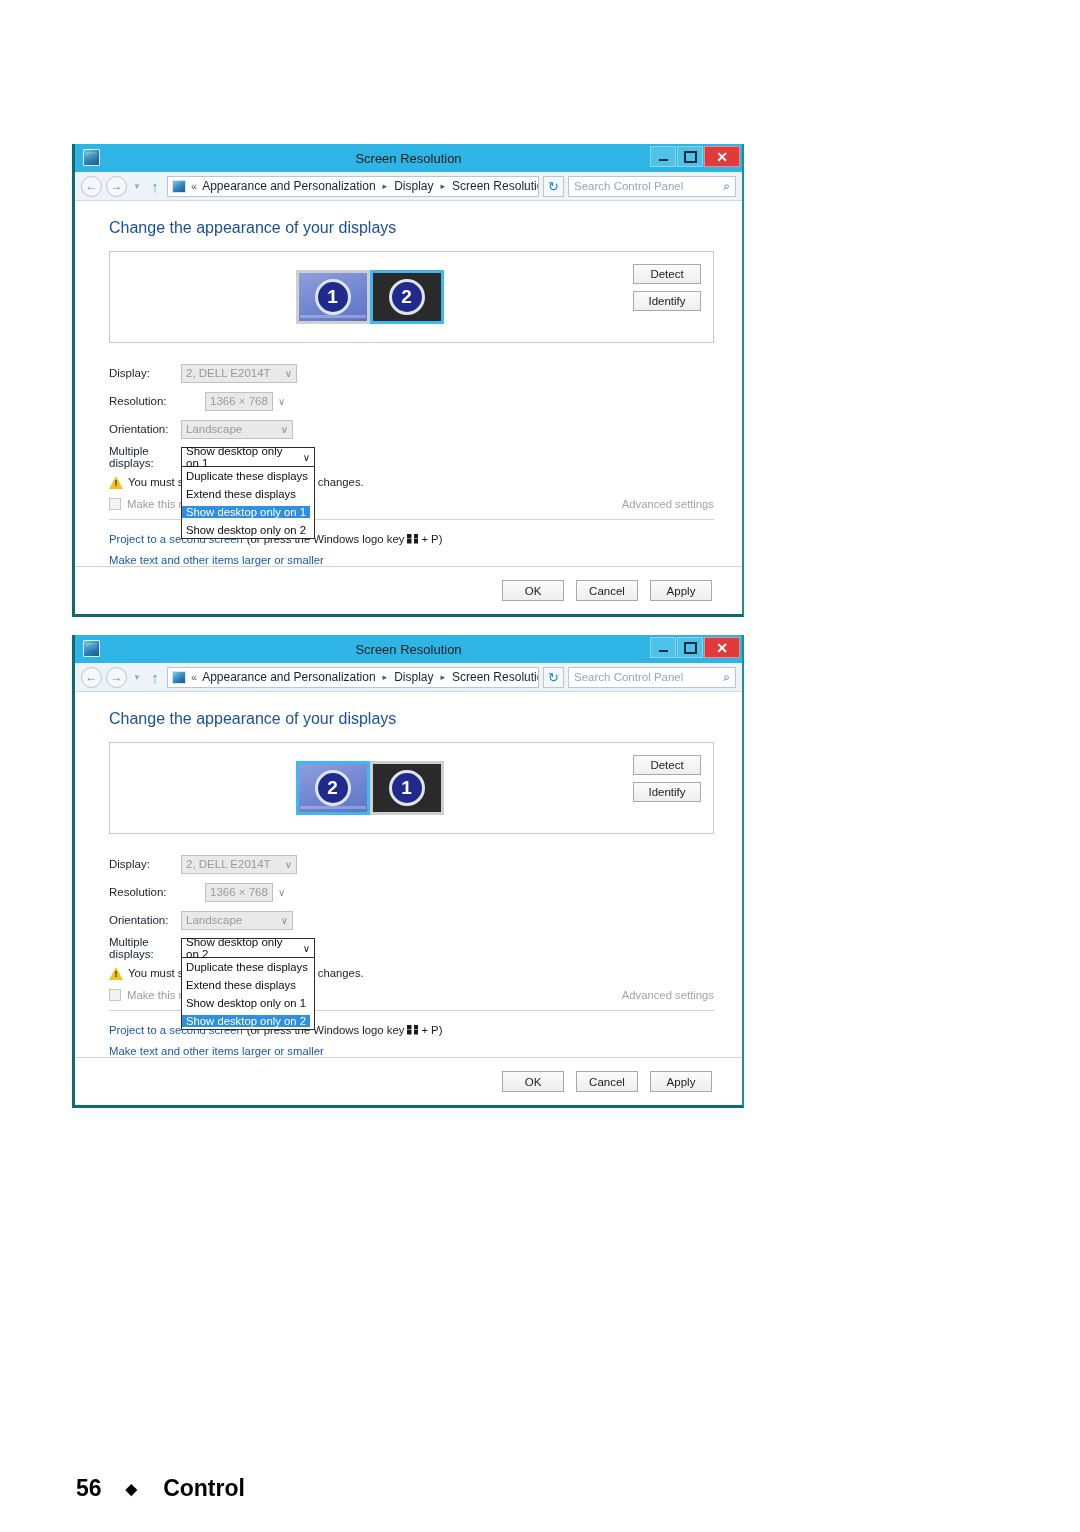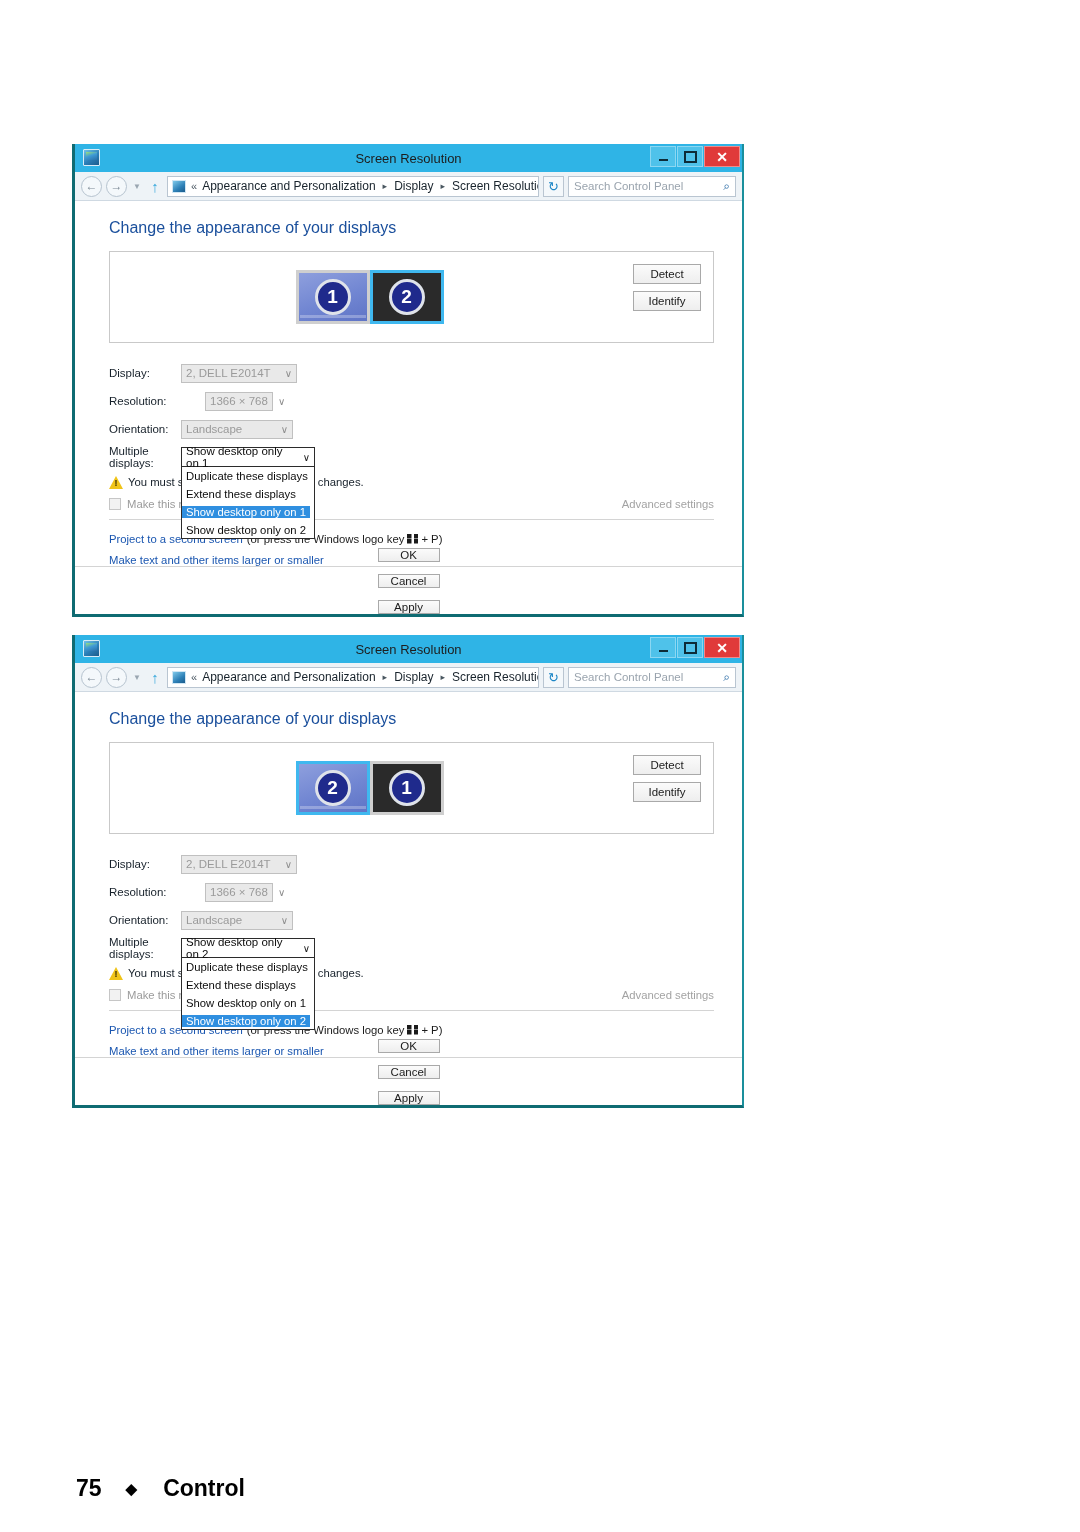--- a/index.html
+++ b/index.html
@@ -389,21 +389,20 @@
 
   .footer-bar {
     position: absolute;
     left: 0; right: 0; bottom: 0;
     height: 48px;
     border-top: 1px solid #d4d4d4;
     background: #ffffff;
     display: flex; align-items: center; justify-content: flex-end;
     padding: 0 30px;
     gap: 12px;
-    flex-direction: column;
   }
   .footer-bar .btn { min-width: 62px; height: 21px; }
 
   
   .page-footer {
     position: absolute;
     left: 76px; bottom: 30px;
     display: flex; align-items: center;
     font-size: 23px;
     font-weight: bold;
@@ -676,18 +675,18 @@
 
       <div class="footer-bar">
         <span class="btn">OK</span>
         <span class="btn">Cancel</span>
         <span class="btn">Apply</span>
       </div>
     </div>
   </div>
 
   <div class="page-footer">
-    <span class="pg">75</span>
+    <span class="pg">56</span>
     <span class="dia">◆</span>
     <span>Control</span>
   </div>
 
 </div>
 
 </body></html>

